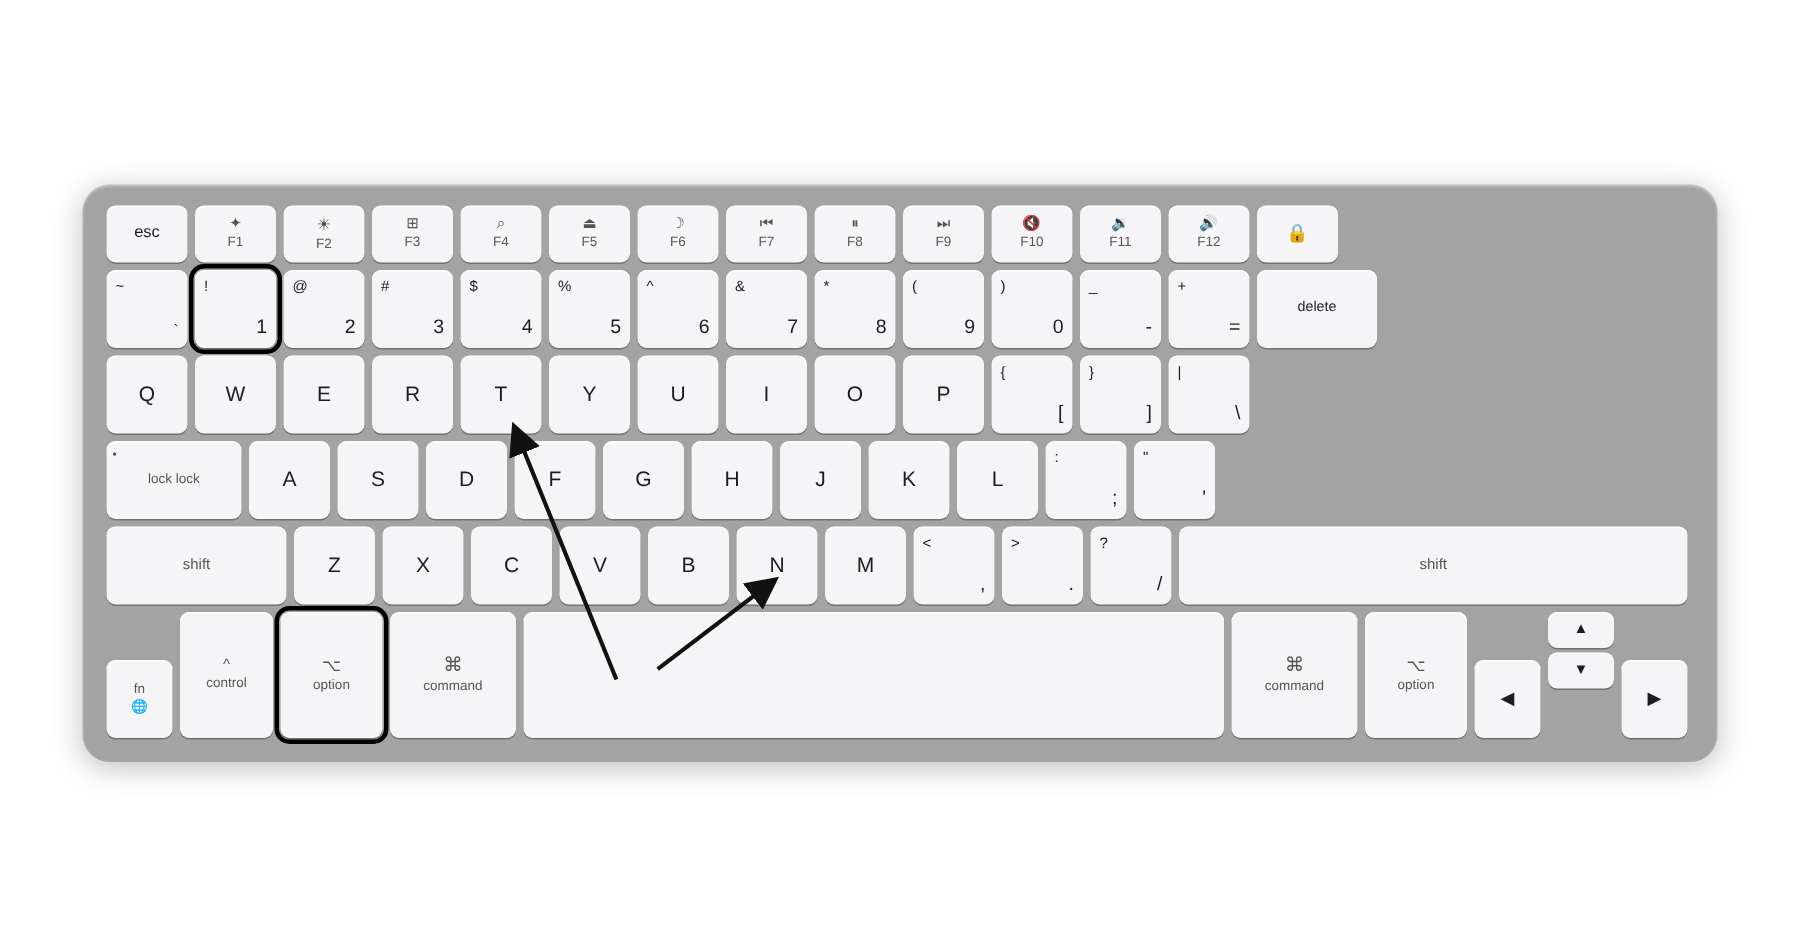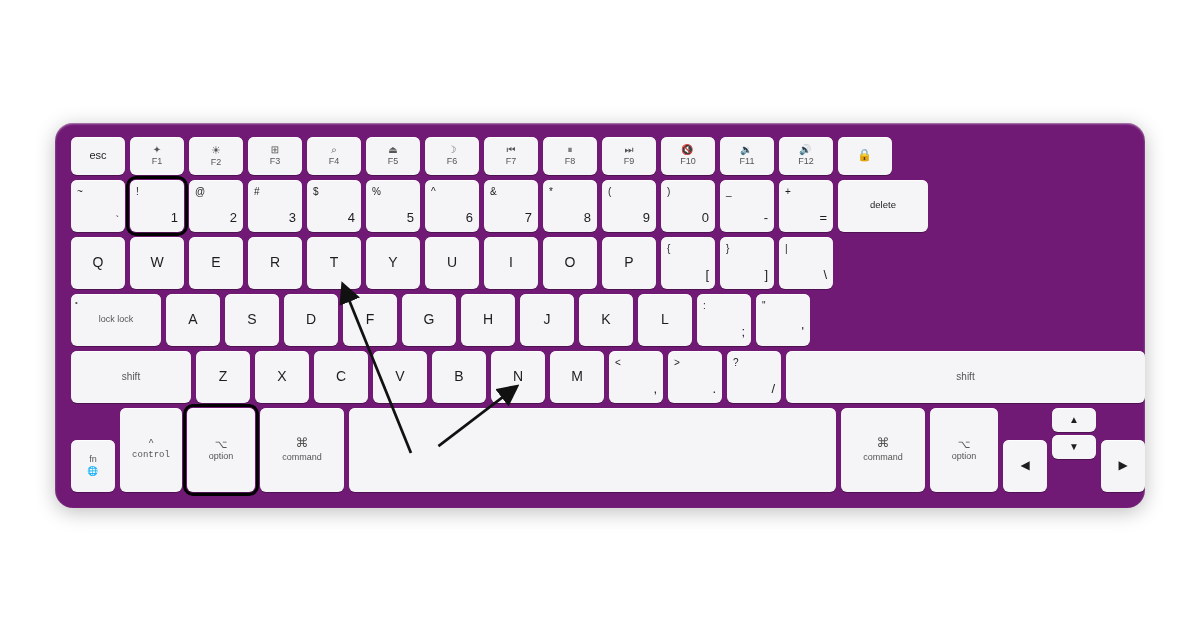--- a/index.html
+++ b/index.html
@@ -8,23 +8,23 @@
       height: 630px;
       background: #ffffff;
       display: flex;
       align-items: center;
       justify-content: center;
       font-family: -apple-system, BlinkMacSystemFont, 'SF Pro Text', 'Helvetica Neue', sans-serif;
       overflow: hidden;
     }
 
     .keyboard-wrapper {
-      background: #701a75;
+      background: #a3a3a3;
       border-radius: 18px;
-      padding: 14px 0 16px 16px;
+      padding: 14px 20px 16px 16px;
       box-shadow: 0 4px 20px rgba(0,0,0,0.25), inset 0 1px 2px rgba(255,255,255,0.5);
       position: relative;
       width: 1090px;
     }
 
     .keyboard-rows {
       display: flex;
       flex-direction: column;
       gap: 5px;
     }
@@ -202,21 +202,21 @@
         <span style="font-size:13px; align-self:flex-end; font-weight:500;">0</span>
       </div>
       <div class="key w-54" style="justify-content:space-between; padding:5px 6px;">
         <span style="font-size:10px; align-self:flex-start;">_</span>
         <span style="font-size:13px; align-self:flex-end; font-weight:500;">-</span>
       </div>
       <div class="key w-54" style="justify-content:space-between; padding:5px 6px;">
         <span style="font-size:10px; align-self:flex-start;">+</span>
         <span style="font-size:13px; align-self:flex-end; font-weight:500;">=</span>
       </div>
-      <div class="key" style="width:90px;">delete</div>
+      <div class="key" style="width:80px;">delete</div>
     </div>
 
     <div class="key-row">
       <div class="key w-54">
           <span style="font-size:14px;font-weight:500;">Q</span>
         </div>
       <div class="key w-54">
           <span style="font-size:14px;font-weight:500;">W</span>
         </div>
       <div class="key w-54">
@@ -341,21 +341,21 @@
         </div>
     </div>
 
     <div class="key-row">
       <div class="key w-44">
         <span style="font-size:9px;color:#555;">fn</span>
         <span style="font-size:9px;color:#555;">🌐</span>
       </div>
       <div class="key w-62">
         <span style="font-size:10px;color:#555;">^</span>
-        <span style="font-size:9px;color:#555;font-family:Liberation Mono, monospace;">control</span>
+        <span style="font-size:9px;color:#555;">control</span>
       </div>
       <div class="key w-68 key-highlighted">
         <span style="font-size:11px;color:#555;">⌥</span>
         <span style="font-size:9px;color:#555;">option</span>
       </div>
       <div class="key w-84">
         <span style="font-size:13px;color:#555;">⌘</span>
         <span style="font-size:9px;color:#555;">command</span>
       </div>
       <div class="key" style="flex:1;"></div>

